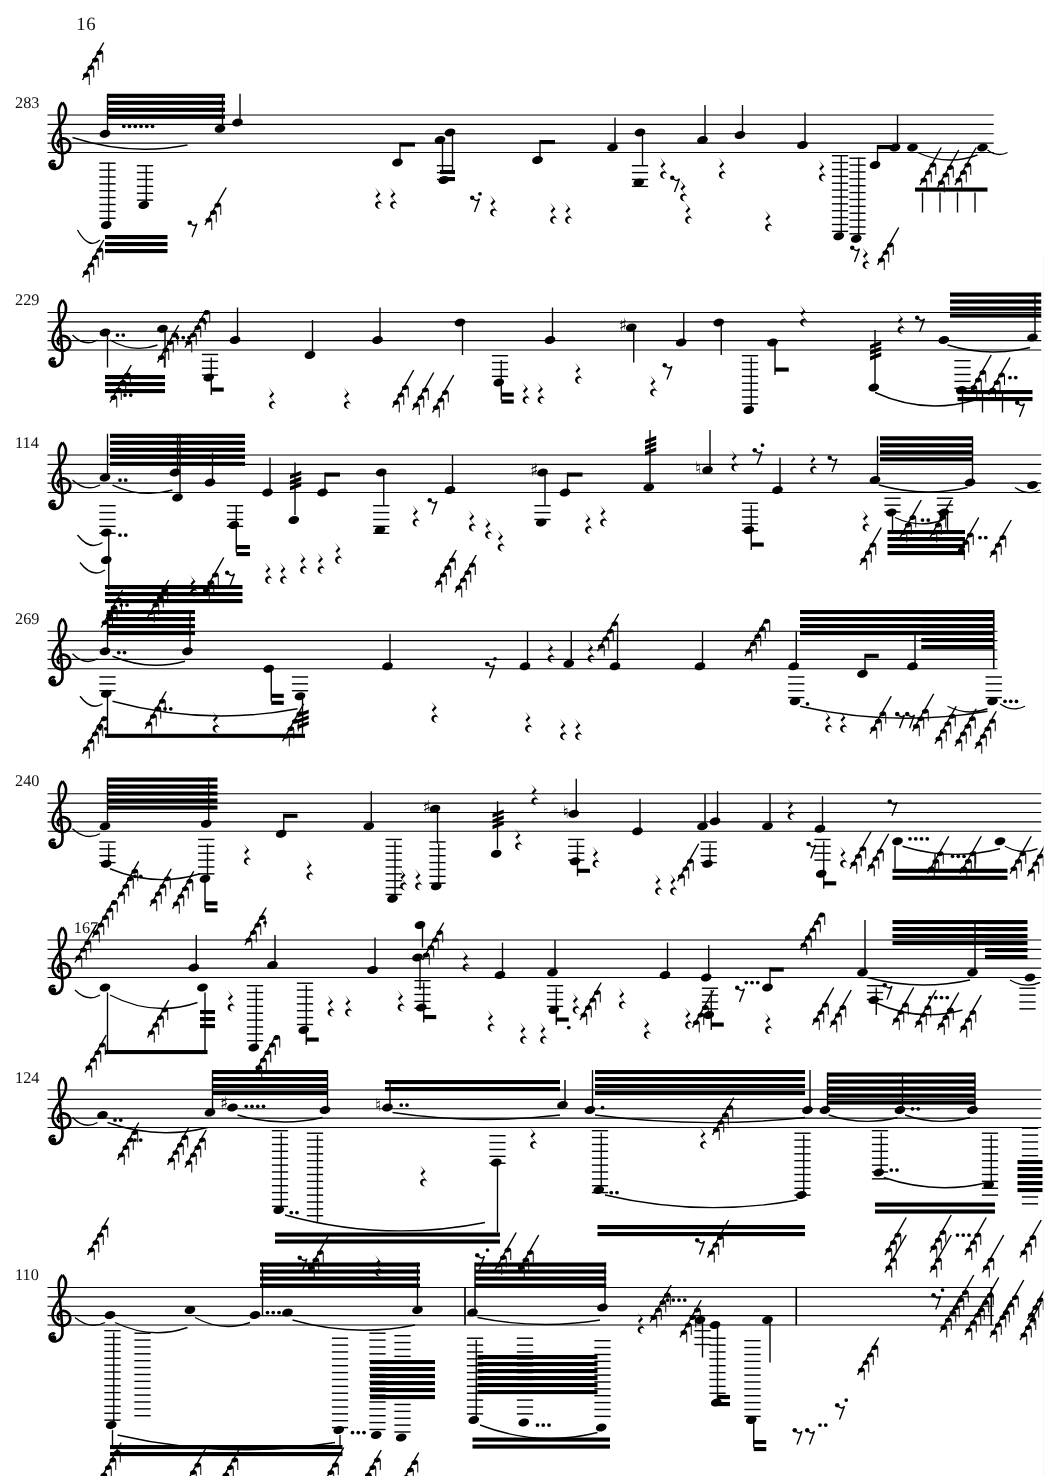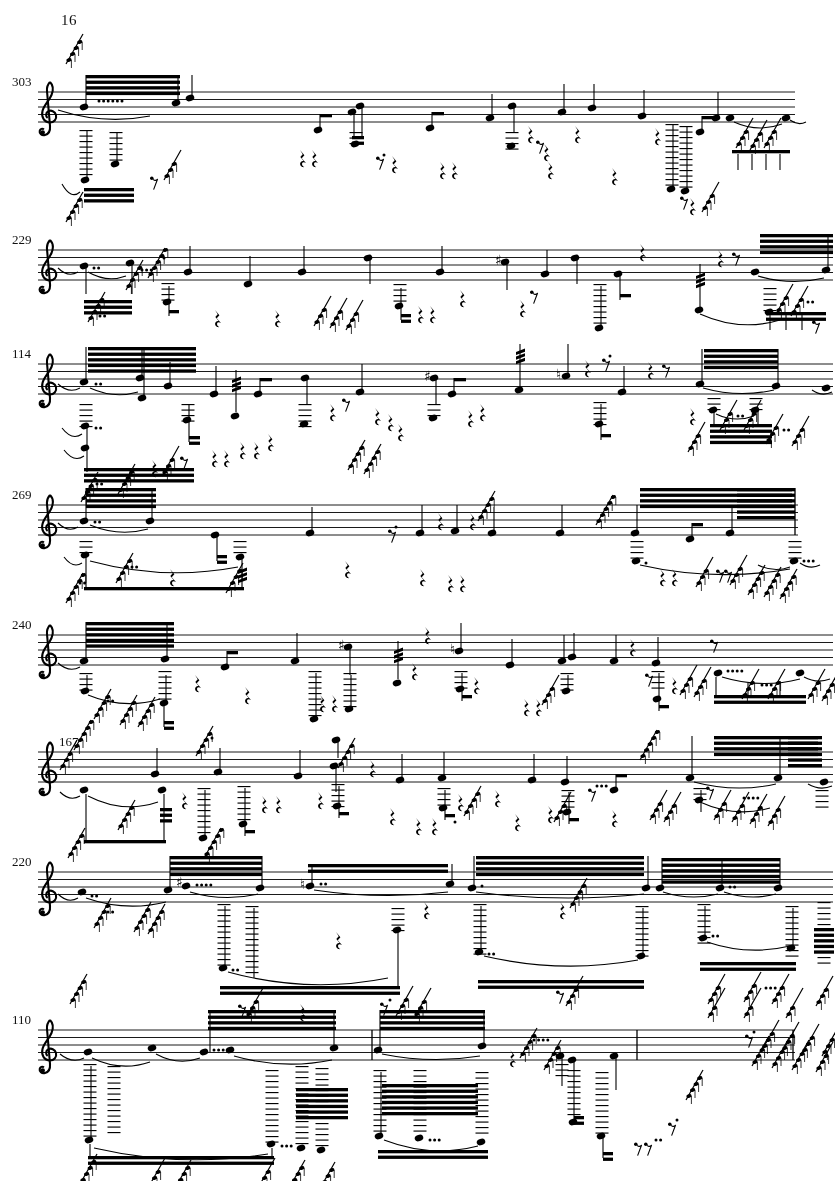--- a/index.html
+++ b/index.html
@@ -8,27 +8,27 @@
   .page-number{position:absolute;font-size:15px;letter-spacing:.5px;}
   .measure-number{position:absolute;font-size:13px;}
   svg.score{position:absolute;left:0;top:0;}
 </style>
 </head>
 <body>
 
 <div class="page">
   <div class="page-number" style="left: 28px; top: 12px; margin-left: 33px;">16</div>
   <div id="labels">
-      <div class="measure-number" style="left: 12px; top: 74px;">303</div>
+      <div class="measure-number" style="left: 12px; top: 74px;">283</div>
       <div class="measure-number" style="left: 12px; top: 232px;">229</div>
       <div class="measure-number" style="left: 12px; top: 346px;">114</div>
       <div class="measure-number" style="left: 12px; top: 487px;">269</div>
       <div class="measure-number" style="left: 12px; top: 617px;">240</div>
       <div class="measure-number" style="left: 12px; top: 734px; margin-left: 47px;">167</div>
-      <div class="measure-number" style="left: 12px; top: 854px;">220</div>
+      <div class="measure-number" style="left: 12px; top: 854px;">124</div>
       <div class="measure-number" style="left: 12px; top: 1012px;">110</div>
     </div>
   <svg class="score" width="835" height="1181" viewBox="0 0 835 1181">
       <g>
         <g>
           <line x1="38" y1="92" x2="795" y2="92" stroke="#000000" stroke-width="0.9"></line>
           <line x1="38" y1="99.5" x2="795" y2="99.5" stroke="#000000" stroke-width="0.9"></line>
           <line x1="38" y1="107" x2="795" y2="107" stroke="#000000" stroke-width="0.9"></line>
           <line x1="38" y1="114.5" x2="795" y2="114.5" stroke="#000000" stroke-width="0.9"></line>
           <line x1="38" y1="122" x2="795" y2="122" stroke="#000000" stroke-width="0.9"></line>

